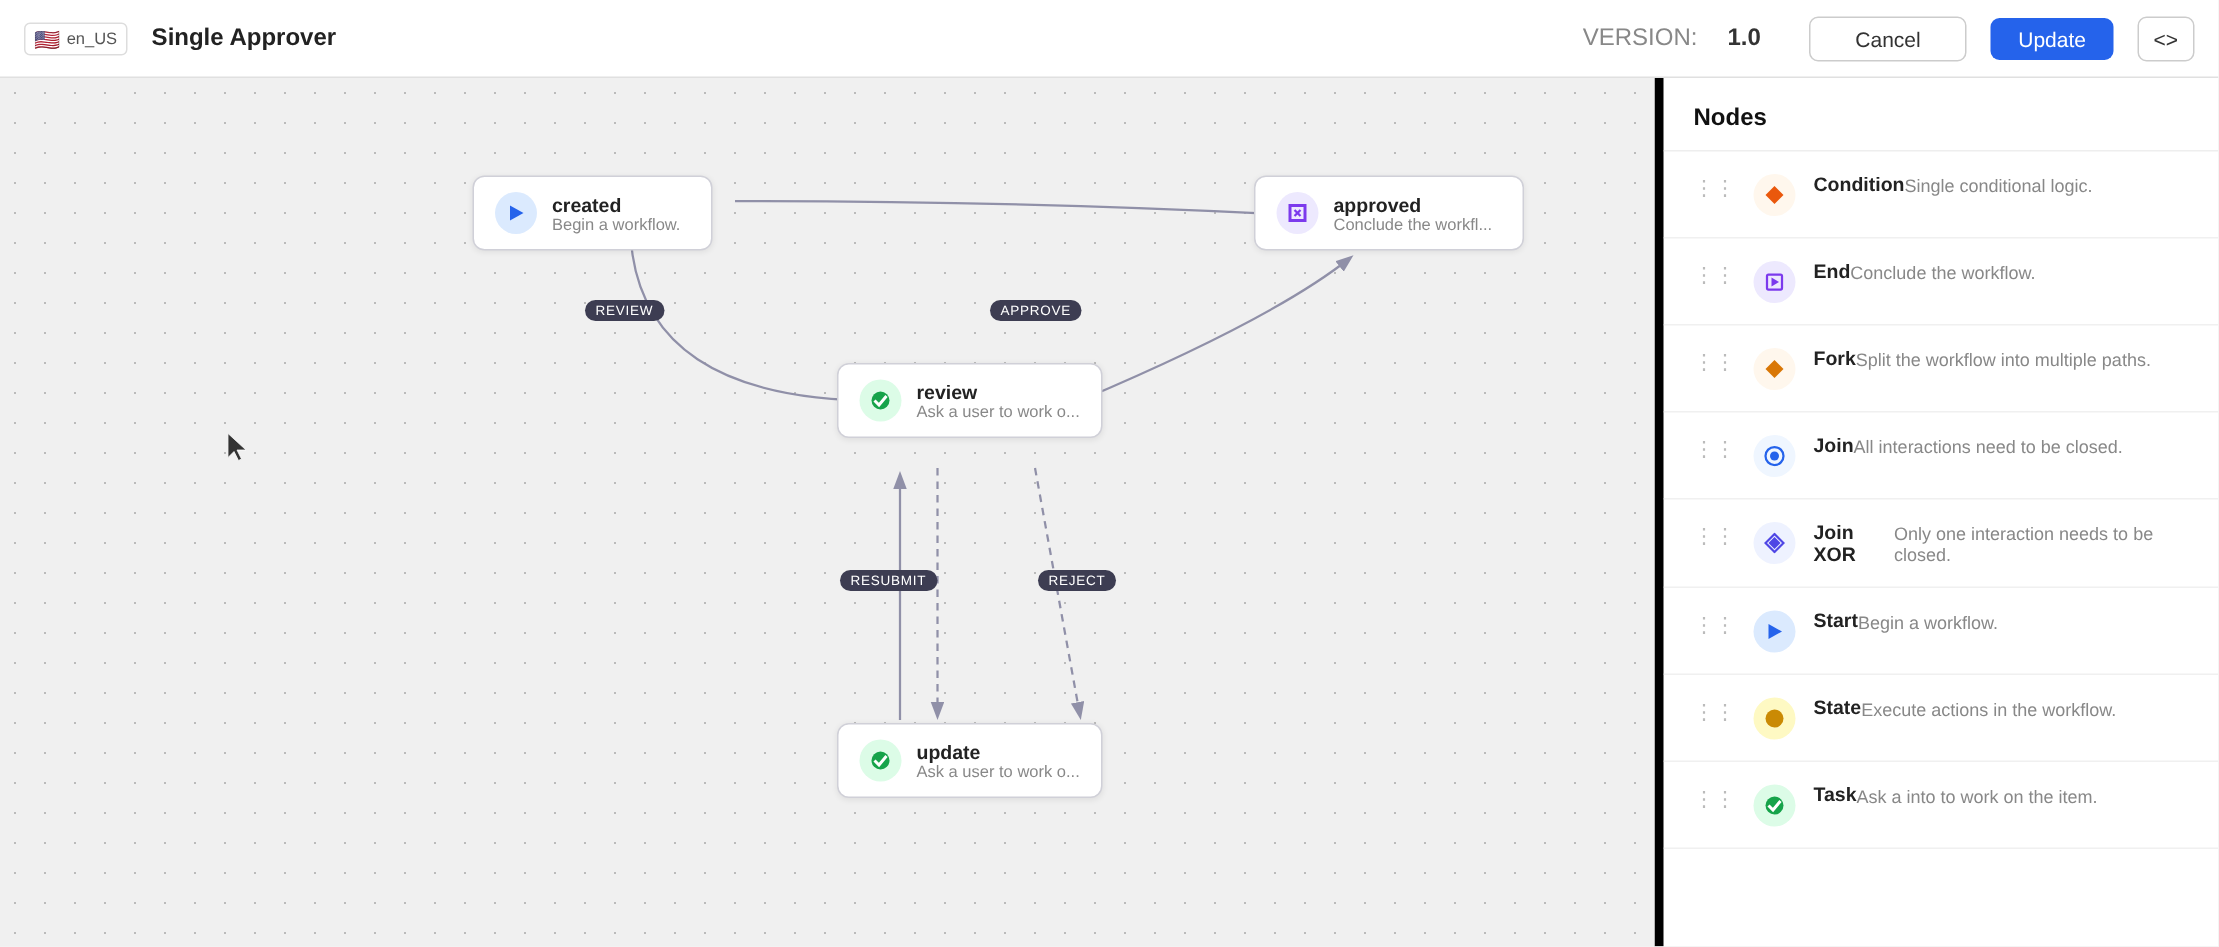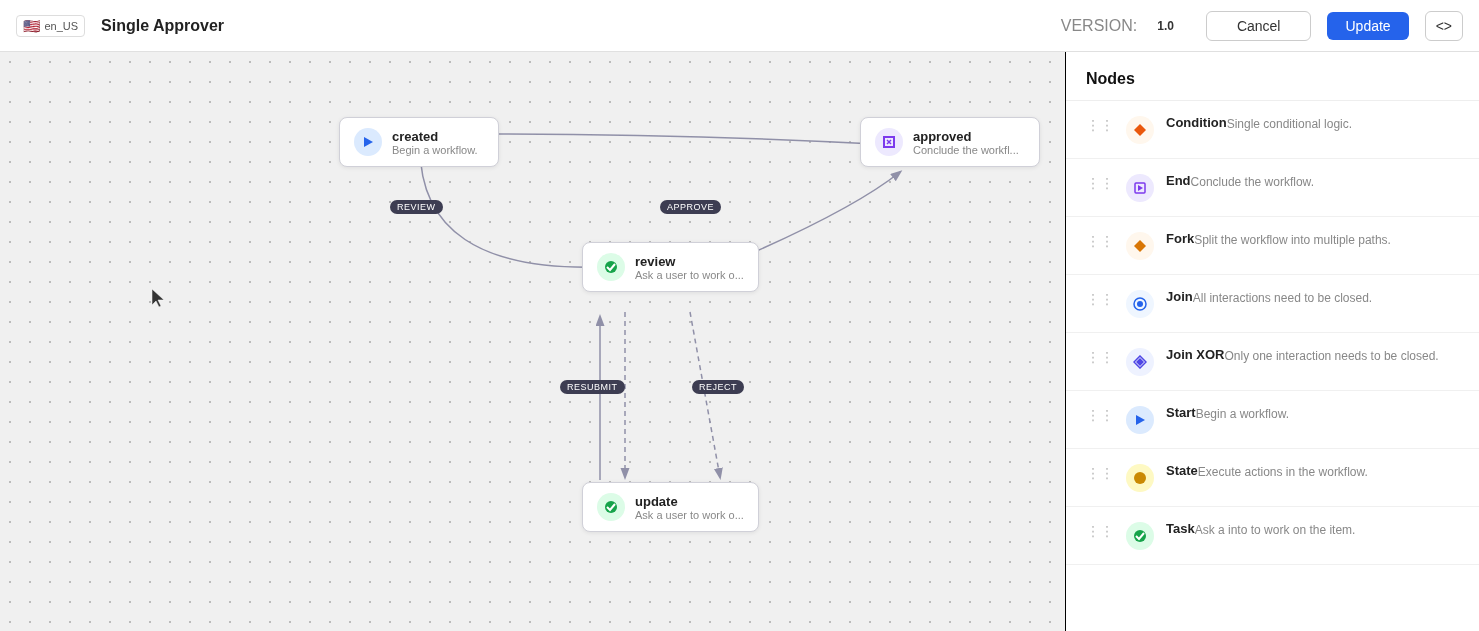--- a/index.html
+++ b/index.html
@@ -10,21 +10,21 @@
       display: flex; align-items: center; background: #fff; border-bottom: 1px solid #e0e0e0;
       padding: 0 16px; height: 52px; flex-shrink: 0; gap: 16px;
     }
     .lang-badge {
       display: flex; align-items: center; gap: 4px; border: 1px solid #ddd; border-radius: 4px;
       padding: 2px 6px; font-size: 11px; color: #555;
     }
     .flag { font-size: 14px; }
     .page-title { font-size: 16px; font-weight: 600; color: #222; flex: 1; }
     .version-label { font-size: 16px; color: #888; margin-right: 4px; }
-    .version-value { font-size: 12px; font-weight: 600; color: #333; margin-right: 16px; }
+    .version-value { font-size: 16px; font-weight: 600; color: #333; margin-right: 16px; }
     .btn-cancel {
       border: 1px solid #ccc; background: #fff; border-radius: 6px; padding: 6px 30px;
       font-size: 14px; cursor: pointer; color: #333;
     }
     .btn-update {
       background: #2563eb; color: #fff; border: none; border-radius: 6px; padding: 6px 18px;
       font-size: 14px; cursor: pointer; font-weight: 500;
     }
     .btn-code {
       border: 1px solid #ccc; background: #fff; border-radius: 6px; padding: 6px 10px;
@@ -39,21 +39,20 @@
       flex: 1; background-color: #f0f0f0; position: relative; overflow: hidden;
       background-image: radial-gradient(circle, #bbb 1px, transparent 1px);
       background-size: 20px 20px;
     }
 
     
     .wf-node {
       position: absolute; background: #fff; border: 1.5px solid #d0d0d8; border-radius: 8px;
       display: flex; align-items: center; gap: 10px; padding: 10px 14px; min-width: 160px;
       box-shadow: 0 1px 4px rgba(0,0,0,0.08);
-      margin-left: 24px;
     }
     .wf-node .node-icon { width: 28px; height: 28px; border-radius: 50%; display: flex; align-items: center; justify-content: center; flex-shrink: 0; }
     .wf-node .node-info { display: flex; flex-direction: column; }
     .wf-node .node-title { font-size: 13px; font-weight: 600; color: #222; }
     .wf-node .node-subtitle { font-size: 11px; color: #888; }
 
     .icon-start { background: #dbeafe; color: #2563eb; }
     .icon-end { background: #ede9fe; color: #7c3aed; }
     .icon-task { background: #dcfce7; color: #16a34a; }
 
@@ -61,21 +60,21 @@
     .canvas-svg { position: absolute; top: 0; left: 0; width: 100%; height: 100%; pointer-events: none; overflow: visible; }
 
     
     .edge-label {
       position: absolute; background: #3d3d52; color: #fff; font-size: 9px; border-radius: 10px;
       padding: 2px 7px; font-weight: 500; letter-spacing: 0.5px; text-transform: uppercase;
     }
 
     
     .sidebar {
-      width: 414px; background: #fff; border-left: 1px solid #000000; overflow-y: auto; flex-shrink: 0;
+      width: 376px; background: #fff; border-left: 6px solid #000000; overflow-y: auto; flex-shrink: 0;
     }
     .sidebar-title {
       font-size: 16px; font-weight: 700; color: #111; padding: 18px 20px 12px; border-bottom: 1px solid #eee;
     }
     .node-item {
       display: flex; align-items: flex-start; gap: 12px; padding: 14px 20px; border-bottom: 1px solid #f0f0f0;
       cursor: grab;
     }
     .drag-handle { color: #bbb; font-size: 14px; margin-top: 2px; flex-shrink: 0; }
     .node-item-icon { width: 28px; height: 28px; border-radius: 50%; display: flex; align-items: center; justify-content: center; flex-shrink: 0; margin-top: 1px; }

